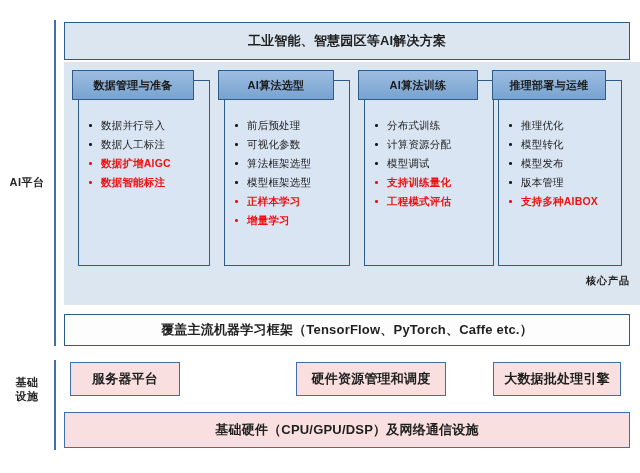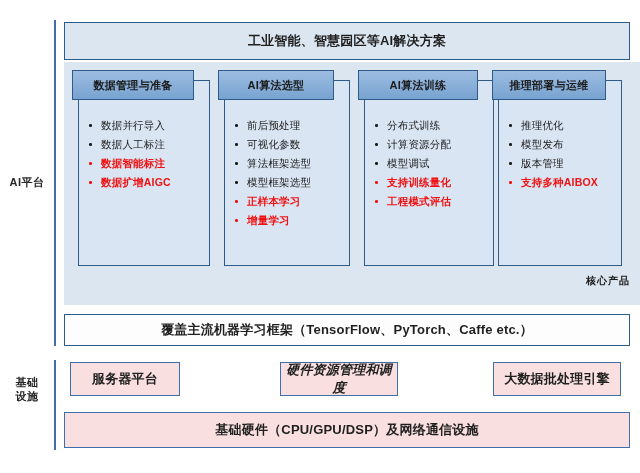--- a/index.html
+++ b/index.html
@@ -151,21 +151,21 @@
     left: 64px; top: 314px; width: 566px; height: 32px;
   }
   #hardware-bar {
     left: 64px; top: 412px; width: 566px; height: 36px;
   }
   .infra-box {
     top: 362px;
     height: 34px;
   }
   #infra-0 { left: 70px; width: 110px; }
-  #infra-1 { left: 280px; width: 118px; font-style: italic; }
+  #infra-1 { left: 296px; width: 150px; }
   #infra-2 { left: 493px; width: 128px; }
 </style>
 </head>
 <body>
 
 <div id="canvas">
 
   <div class="tier-rule" style="left:54px; top:20px; height:42px;"></div>
 
   <div class="tier-label" style="left:2px; top:175px; width:50px;">AI平台</div>
@@ -178,22 +178,22 @@
   <div id="industry-bar" class="box blue-fill">工业智能、智慧园区等AI解决方案</div>
 
   <div id="platform-panel">
 
     <div class="pillar" style="left:8px; width:138px;">
       <div class="pillar-body"></div>
       <div class="pillar-head">数据管理与准备</div>
       <ul class="pillar-list">
         <li>数据并行导入</li>
         <li>数据人工标注</li>
+        <li class="hl">数据扩增AIGC</li>
         <li class="hl">数据智能标注</li>
-        <li class="hl">数据扩增AIGC</li>
       </ul>
     </div>
 
     <div class="pillar" style="left:154px; width:132px;">
       <div class="pillar-body"></div>
       <div class="pillar-head">AI算法选型</div>
       <ul class="pillar-list">
         <li>前后预处理</li>
         <li>可视化参数</li>
         <li>算法框架选型</li>
@@ -213,20 +213,21 @@
         <li class="hl">支持训练量化</li>
         <li class="hl">工程模式评估</li>
       </ul>
     </div>
 
     <div class="pillar" style="left:428px; width:130px;">
       <div class="pillar-body"></div>
       <div class="pillar-head">推理部署与运维</div>
       <ul class="pillar-list">
         <li>推理优化</li>
+        <li>模型转化</li>
         <li>模型发布</li>
         <li>版本管理</li>
         <li class="hl">支持多种AIBOX</li>
       </ul>
     </div>
 
     <div id="core-product-label">核心产品</div>
   </div>
 
   <div id="framework-bar" class="box white-fill">覆盖主流机器学习框架（TensorFlow、PyTorch、Caffe etc.）</div>

